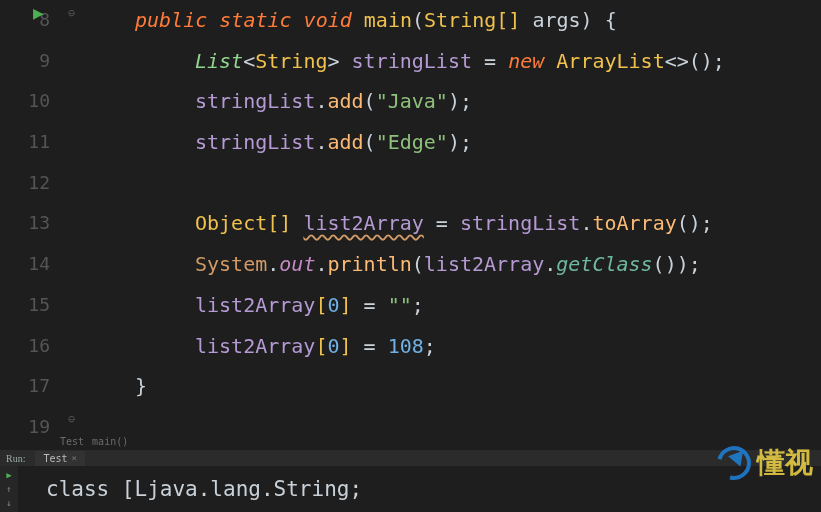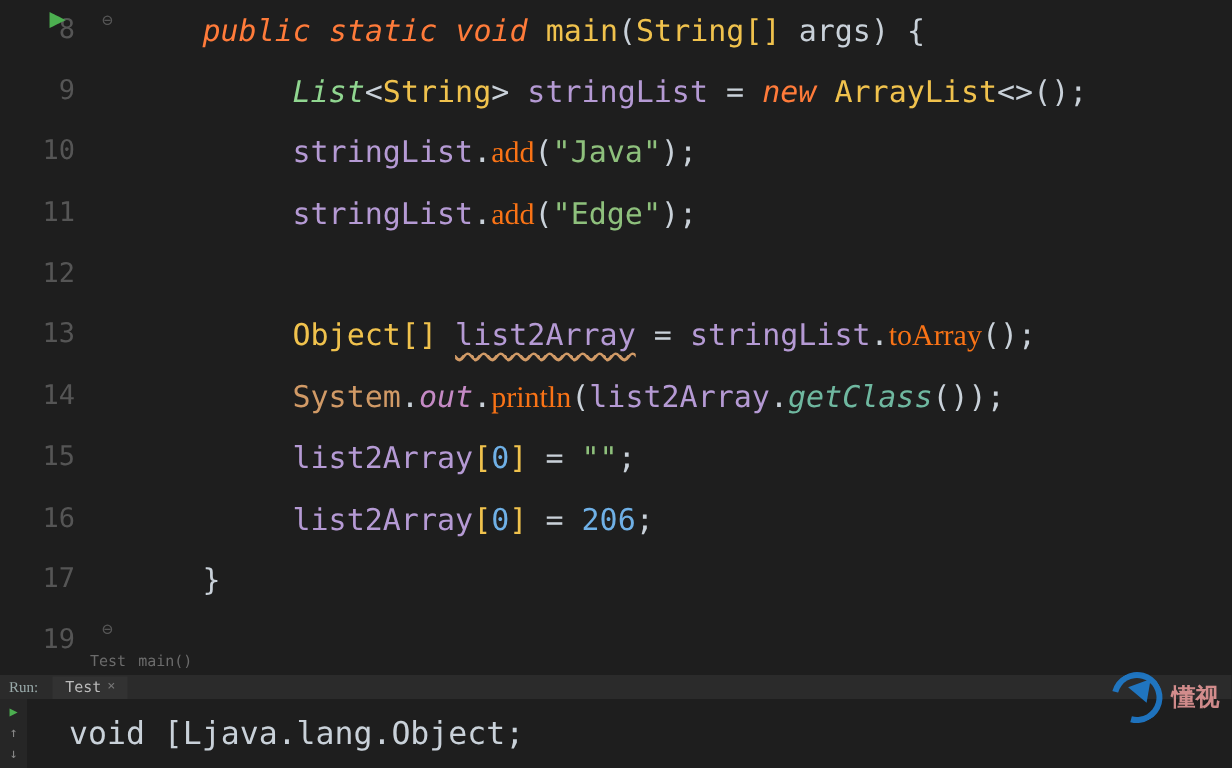--- a/index.html
+++ b/index.html
@@ -16,21 +16,21 @@
   .line { height:40.7px; line-height:40.7px; white-space:pre; position:relative; }
   .line.current { background:rgba(255,255,255,0.035); }
   .line.current::before { content:""; position:absolute; left:-65px; top:0;
     width:821px; height:100%; background:rgba(255,255,255,0.035); z-index:-1; }
   .i1 { padding-left:74px; }
   .i2 { padding-left:134px; }
   .kw { color:#ff7b3a; font-style:italic; }
   .type { color:#f0c24d; }
   .gen  { color:#90d690; font-style:italic; }
   .fn   { color:#f0c24d; }
-  .mtd  { color:#f97316;font-family:Liberation Serif, serif; }
+  .mtd  { color:#fdba74; }
   .mtd2 { color:#6fb8a0; font-style:italic;margin-top:36px; }
   .var  { color:#b59ad4; }
   .par  { color:#c9d1d9; }
   .op   { color:#c9d1d9; }
   .br   { color:#f0c24d; }
   .num  { color:#6fb0e6; }
   .str  { color:#8ec07c; }
   .fld  { color:#c48ac4; font-style:italic; }
   .cls  { color:#d19a66; }
   .warn { text-decoration: wavy underline #d19a66; text-underline-offset:4px; }
@@ -52,21 +52,21 @@
     font-family:inherit; padding-left:24px; }
   .watermark { position:absolute; right:8px; bottom:30px; display:flex;
     align-items:center; gap:6px; opacity:0.8; }
   .wm-logo { width:34px; height:34px; position:relative; }
   .wm-logo::before { content:""; position:absolute; inset:0;
     border:4px solid #1e88e5; border-left-color:transparent;
     border-radius:50%; transform:rotate(-30deg); }
   .wm-logo::after { content:""; position:absolute; left:13px; top:7px;
     border-left:8px solid transparent; border-right:8px solid transparent;
     border-top:14px solid #1e88e5; transform:rotate(-20deg); }
-  .wm-text { font-size:16px; color:#fca5a5; font-weight:bold;
+  .wm-text { font-size:28px; color:#fde047; font-weight:bold;
     font-family:"PingFang SC","Microsoft YaHei",sans-serif; }
 </style>
 </head>
 <body>
 
 <div class="editor">
   <div class="gutter">
     <div class="line">8</div>
     <div class="line">9</div>
     <div class="line">10</div>
@@ -86,21 +86,21 @@
   </div>
   <div class="code">
     <div class="line i1"><span class="kw">public</span> <span class="kw">static</span> <span class="kw">void</span> <span class="fn">main</span><span class="op">(</span><span class="type">String</span><span class="br">[]</span> <span class="par">args</span><span class="op">) {</span></div>
     <div class="line i2"><span class="gen">List</span><span class="op">&lt;</span><span class="type">String</span><span class="op">&gt;</span> <span class="var">stringList</span> <span class="op">=</span> <span class="kw">new</span> <span class="type">ArrayList</span><span class="op">&lt;&gt;()</span><span class="op">;</span></div>
     <div class="line i2"><span class="var">stringList</span><span class="op">.</span><span class="mtd">add</span><span class="op">(</span><span class="str">"Java"</span><span class="op">);</span></div>
     <div class="line i2"><span class="var">stringList</span><span class="op">.</span><span class="mtd">add</span><span class="op">(</span><span class="str">"Edge"</span><span class="op">);</span></div>
     <div class="line i2"></div>
     <div class="line i2"><span class="type">Object</span><span class="br">[]</span> <span class="var warn">list2Array</span> <span class="op">=</span> <span class="var">stringList</span><span class="op">.</span><span class="mtd">toArray</span><span class="op">();</span></div>
     <div class="line i2"><span class="cls">System</span><span class="op">.</span><span class="fld">out</span><span class="op">.</span><span class="mtd">println</span><span class="op">(</span><span class="var">list2Array</span><span class="op">.</span><span class="mtd2">getClass</span><span class="op">());</span></div>
     <div class="line i2"><span class="var">list2Array</span><span class="br">[</span><span class="num">0</span><span class="br">]</span> <span class="op">=</span> <span class="str">""</span><span class="op">;</span></div>
-    <div class="line i2"><span class="var">list2Array</span><span class="br">[</span><span class="num">0</span><span class="br">]</span> <span class="op">=</span> <span class="num">206</span><span class="op">;</span></div>
+    <div class="line i2"><span class="var">list2Array</span><span class="br">[</span><span class="num">0</span><span class="br">]</span> <span class="op">=</span> <span class="num">108</span><span class="op">;</span></div>
     <div class="line i1"><span class="op">}</span></div>
   </div>
   <div class="breadcrumb">
     <span>Test</span>
     <span>main()</span>
   </div>
 </div>
 
 <div class="runrow">
   <span class="runlbl">Run:</span>
@@ -110,19 +110,19 @@
   </span>
 </div>
 
 <div class="sidebar2">
   <span>▶</span>
   <span style="color:#888">↑</span>
   <span style="color:#888">↓</span>
 </div>
 
 <div class="console">
-  <span>void [Ljava.lang.Object;</span>
+  <span>class [Ljava.lang.String;</span>
 </div>
 
 <div class="watermark">
   <div class="wm-logo"></div>
   <div class="wm-text">懂视</div>
 </div>
 
 </body></html>

